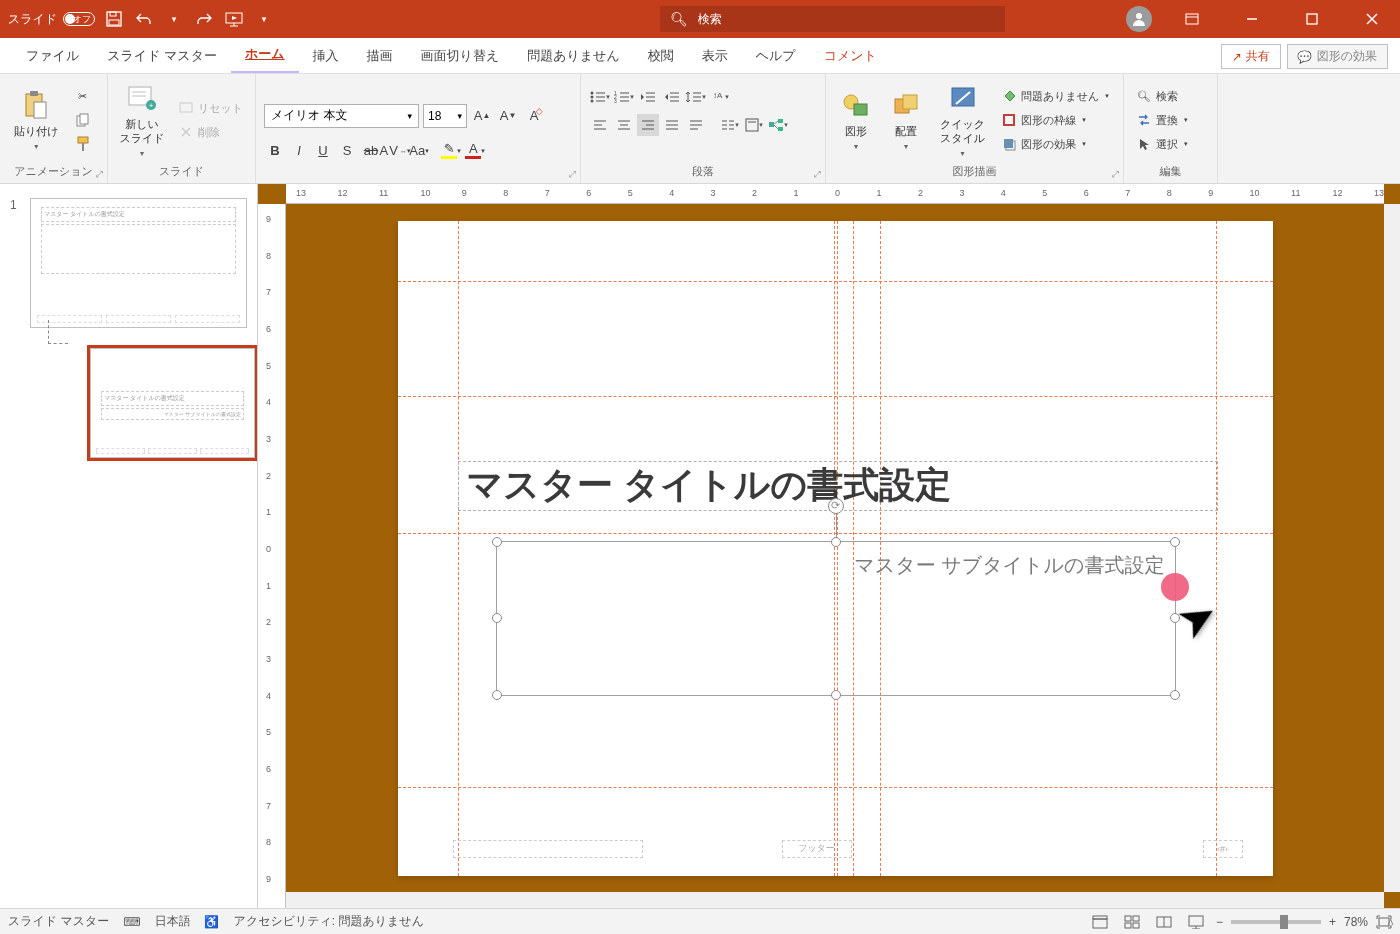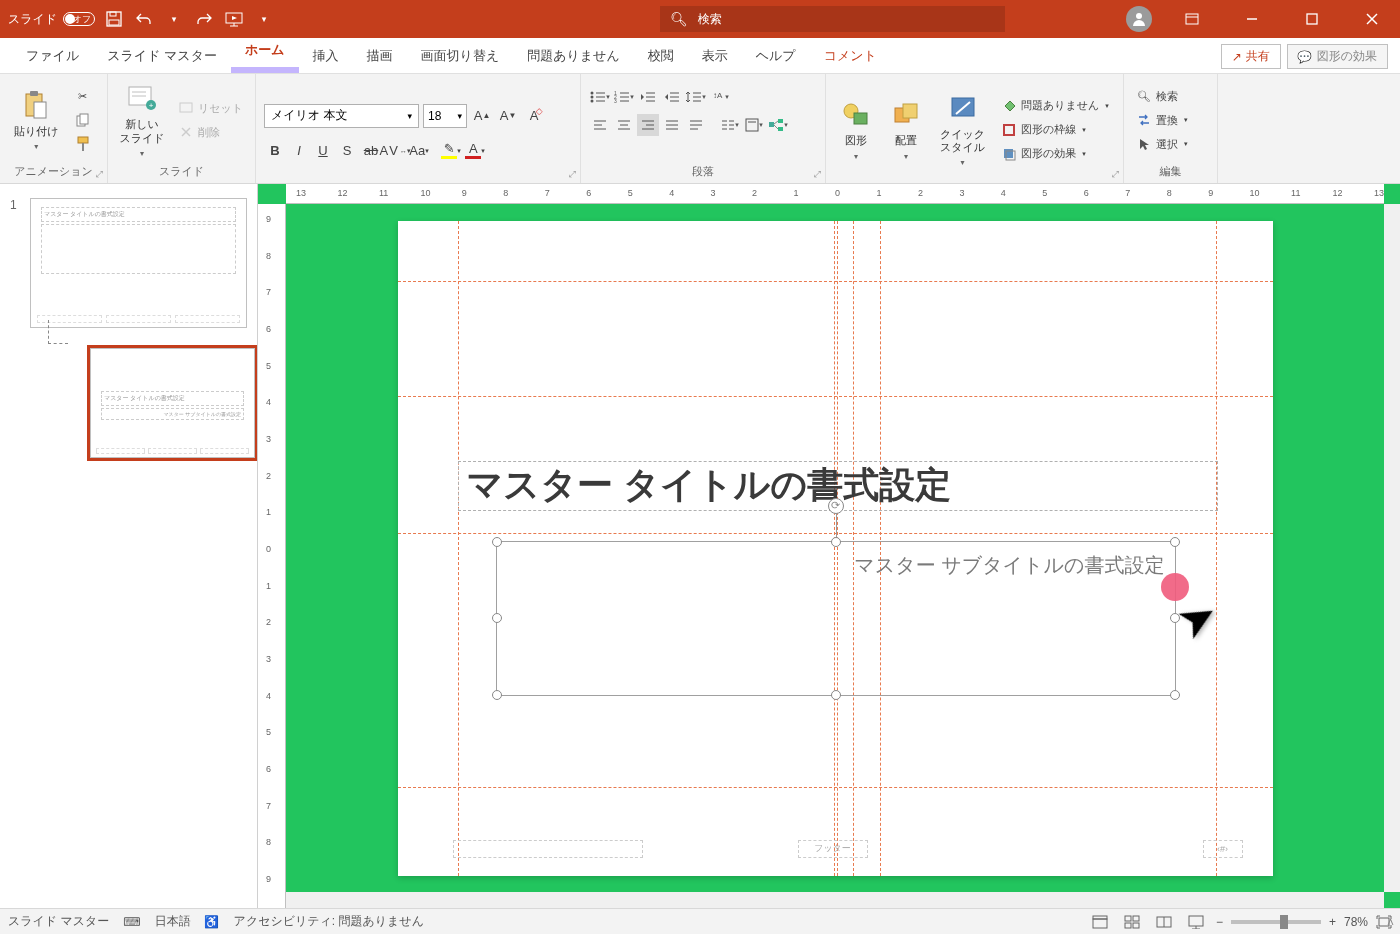--- a/index.html
+++ b/index.html
@@ -15,21 +15,21 @@
 .qat-icon { width: 18px; height: 18px; display: flex; align-items: center; justify-content: center; color: #fff; }
 .searchbox { margin-left: auto; margin-right: auto; width: 345px; height: 26px; background: #a83518; display: flex; align-items: center; padding: 0 10px; gap: 10px; position: absolute; left: 660px; }
 .searchbox .mag { color: #fff; font-size: 14px; }
 .titlebar-right { margin-left: auto; display: flex; align-items: center; gap: 20px; }
 .titlebar-btn { width: 40px; height: 38px; display: flex; align-items: center; justify-content: center; color: #fff; }
 .user-avatar { width: 26px; height: 26px; border-radius: 50%; background: #9b9b9b; display: flex; align-items: center; justify-content: center; }
 
 
 .ribbon-tabs { height: 36px; background: #fff; display: flex; align-items: flex-end; padding: 0 12px; border-bottom: 1px solid #e0e0e0; position: relative; }
 .ribbon-tab { padding: 8px 14px; font-size: 13px; color: #444; cursor: pointer; }
-.ribbon-tab.active { color: #c43e1c; border-bottom: 6px solid #c4b5fd; font-weight: 600; }
+.ribbon-tab.active { color: #c43e1c; border-bottom: 2px solid #c4b5fd; font-weight: 600; text-decoration: underline; }
 .ribbon-tab.contextual { color: #c43e1c; }
 .ribbon-right { margin-left: auto; display: flex; align-items: center; gap: 6px; padding-bottom: 4px; }
 .share-btn { border: 1px solid #c0c0c0; padding: 3px 10px; font-size: 12px; color: #c43e1c; display: flex; align-items: center; gap: 4px; }
 .comment-btn { border: 1px solid #c0c0c0; padding: 3px 10px; font-size: 12px; color: #888; display: flex; align-items: center; gap: 4px; background:#f5f5f5;}
 
 
 .ribbon { height: 110px; background: #f3f3f3; display: flex; border-bottom: 1px solid #d8d8d8; }
 .ribbon-group { border-right: 1px solid #e0e0e0; padding: 4px 8px 2px 8px; display: flex; flex-direction: column; justify-content: space-between; position: relative; }
 .ribbon-group-content { display: flex; align-items: center; gap: 6px; flex: 1; }
 .ribbon-group-label { font-size: 11px; text-align: center; color: #666; padding: 2px 0; }
@@ -64,39 +64,39 @@
 .workspace { display: flex; height: calc(934px - 38px - 36px - 110px - 26px); background: #e8e8e8; }
 .thumbs-panel { width: 258px; background: #fff; border-right: 1px solid #d0d0d0; padding: 10px 0; overflow-y: auto; }
 .thumb-num { font-size: 12px; color: #666; position: absolute; left: 10px; }
 .thumb-wrap { position: relative; padding: 4px 10px 4px 30px; }
 .thumb { border: 1px solid #c0c0c0; background: #fff; height: 130px; position: relative; padding: 6px; }
 .thumb.selected { outline: 3px solid #c43e1c; }
 .thumb-small { width: 165px; height: 110px; margin-left: 60px; }
 .thumb-connector { position:absolute; left: 48px; top: -12px; width: 20px; height: 24px; border-left: 1px dashed #888; border-bottom: 1px dashed #888;}
 .thumb-text-tiny { font-size: 6px; color: #999; border: 1px dashed #ccc; padding: 2px; margin: 2px 4px; }
 
-.canvas-area { flex: 1; position: relative; overflow: hidden; background: #22c55e; }
+.canvas-area { flex: 1; position: relative; overflow: hidden; background: #a16207; }
 .ruler-h { position: absolute; top: 0; left: 28px; right: 16px; height: 20px; background: #fff; border-bottom: 1px solid #c0c0c0; font-size: 9px; color: #666; display: flex; align-items: center; overflow: hidden; }
 .ruler-v { position: absolute; top: 20px; left: 0; width: 28px; bottom: 0; background: #fff; border-right: 1px solid #c0c0c0; font-size: 9px; color: #666; }
 .ruler-tick { position: absolute; }
 .slide-stage { position: absolute; top: 20px; left: 28px; right: 16px; bottom: 16px; display: flex; align-items: center; justify-content: center; }
 .slide { width: 875px; height: 655px; background: #fff; box-shadow: 0 2px 6px rgba(0,0,0,.2); position: relative; }
 .guide-v { position: absolute; top: 0; bottom: 0; border-left: 1px dashed #e87a4f; }
 .guide-h { position: absolute; left: 0; right: 0; border-top: 1px dashed #e87a4f; }
 
 .title-placeholder { position: absolute; left: 60px; top: 240px; width: 760px; height: 50px; border: 1px dashed #b0b0b0; display: flex; align-items: center; padding: 0 8px; }
 .title-text { font-size: 36px; font-weight: 700; color: #3a3a3a; }
 .subtitle-box { position: absolute; left: 98px; top: 320px; width: 680px; height: 155px; border: 1px solid #a0a0a0; }
 .sel-handle { width: 10px; height: 10px; border: 1px solid #888; background: #fff; border-radius: 50%; position: absolute; }
 .rotate-handle { width: 16px; height: 16px; border: 1px solid #888; background: #fff; border-radius: 50%; position: absolute; left: 50%; top: -44px; margin-left: -8px; display:flex; align-items:center; justify-content:center; color:#888; font-size:11px;}
 .rotate-stem { position:absolute; left:50%; top:-28px; width:1px; height:28px; background:#999;}
 .subtitle-text { position: absolute; right: 10px; top: 10px; font-size: 20px; color: #7a7a7a; }
 .footer-ph { position: absolute; bottom: 18px; border: 1px dashed #ccc; height: 18px; font-size: 9px; color: #aaa; display:flex; align-items:center; justify-content:center;}
 .footer-date { left: 55px; width: 190px; }
-.footer-center { left: 400px; width: 70px; }
+.footer-center { left: 384px; width: 70px; }
 .footer-num { right: 30px; width: 40px; }
 
 .cursor-marker { position: absolute; width: 28px; height: 28px; border-radius: 50%; background: #ef5b7c; opacity: .9; }
 .cursor-arrow { position: absolute; font-size: 46px; color: #000; transform: rotate(-30deg); filter: drop-shadow(2px 2px 2px rgba(0,0,0,.3));}
 
 .scroll-v { position:absolute; right:0; top:20px; bottom:16px; width:16px; background:#f0f0f0;}
 .scroll-h { position:absolute; left:28px; right:16px; bottom:0; height:16px; background:#f0f0f0;}
 
 
 .statusbar { height: 26px; background: #f3f3f3; border-top: 1px solid #d8d8d8; display: flex; align-items: center; padding: 0 8px; font-size: 12px; color: #555; gap: 14px; }
@@ -515,20 +515,21 @@
               <svg width="14" height="14" viewBox="0 0 14 14">
                 <rect x="2" y="2" width="9" height="9" fill="#6090c0"></rect>
                 <rect x="4" y="4" width="9" height="9" fill="none" stroke="#888"></rect>
               </svg>
             </span>
             <span>図形の効果</span>
             <span style="font-size:7px;margin-left:2px">▾</span>
           </div>
       </div>
     </div>
+    <div class="ribbon-group-label">図形描画</div>
     <div class="ribbon-group-dialog">⤢</div>
   </div>
 
   <div class="ribbon-group" style="width:94px">
     <div class="small-btn-col" style="padding-top:8px">
       <div class="small-btn">
           <span class="small-icon">🔍︎</span>
           <span>検索</span>
         </div>
       <div class="small-btn">

